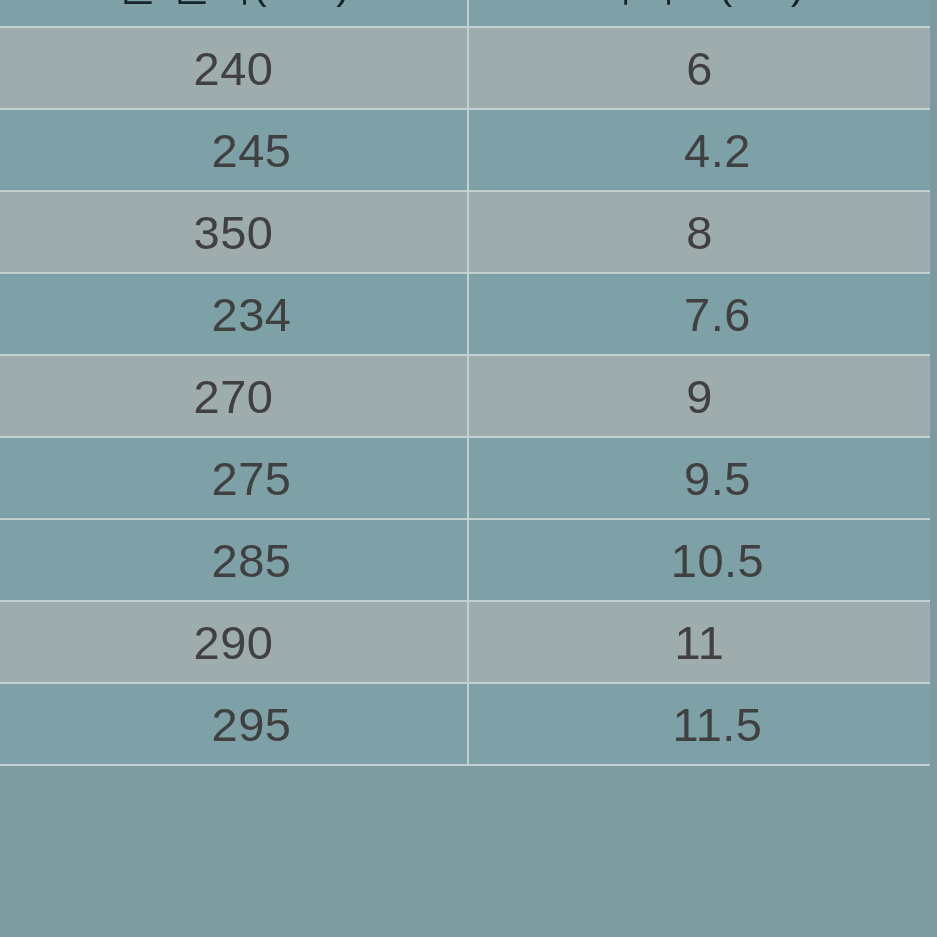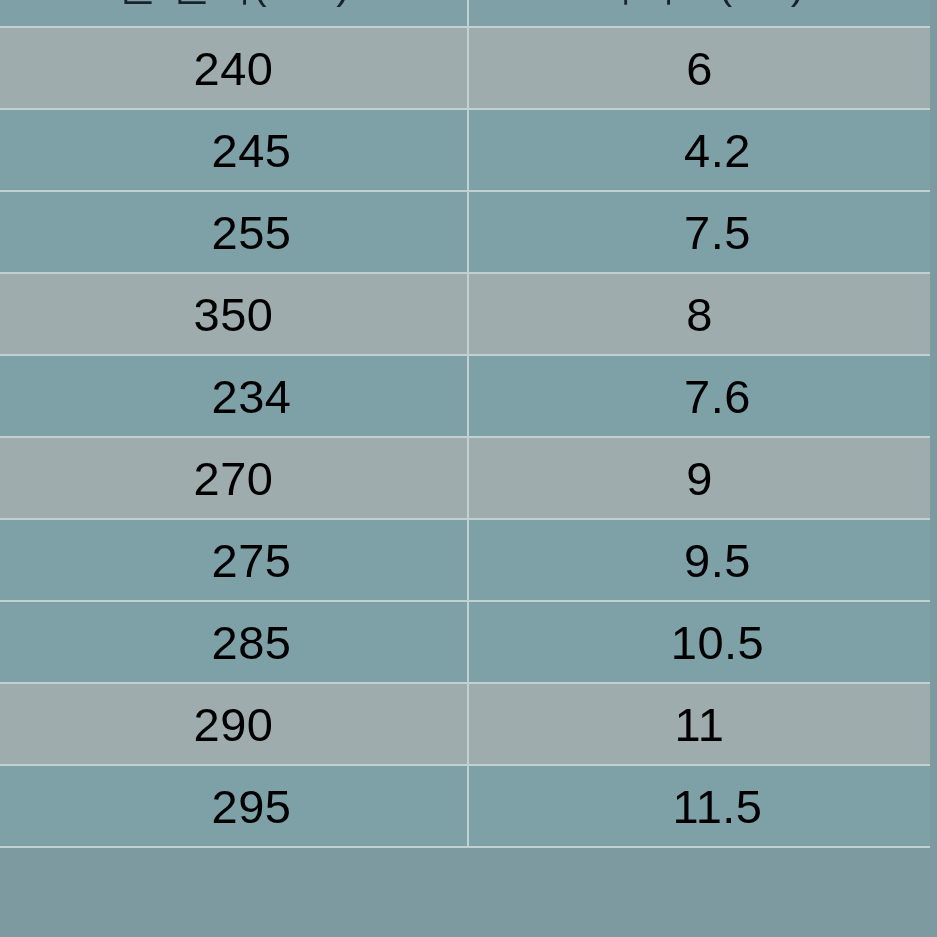--- a/index.html
+++ b/index.html
@@ -52,21 +52,21 @@
 
   tbody tr { height: 80px; }
   tbody tr.light td { background: #9eacae; }
   tbody tr.dark  td { background: #7ea0a7; padding-left: 36px; }
 
   tbody td {
     height: 80px;
     padding: 0;
     text-align: center;
     vertical-align: middle;
-    color: #000000;
+    color: #404040;
     font-size: 47px;
     font-weight: 400;
     letter-spacing: 0.5px;
     border-bottom: 2px solid #c3d0d2;
     white-space: nowrap;
   }
   tbody td.col-mm { border-right: 2px solid #c3d0d2; }
 
   
   #right-margin {
@@ -97,24 +97,20 @@
     <tbody id="table-body">
 
     <tr class="light">
           <td class="col-mm">240</td>
           <td class="col-us">6</td>
         </tr>
         <tr class="dark">
           <td class="col-mm">245</td>
           <td class="col-us">4.2</td>
         </tr>
-        <tr class="dark">
-          <td class="col-mm">255</td>
-          <td class="col-us">7.5</td>
-        </tr>
         <tr class="light">
           <td class="col-mm">350</td>
           <td class="col-us">8</td>
         </tr>
         <tr class="dark">
           <td class="col-mm">234</td>
           <td class="col-us">7.6</td>
         </tr>
         <tr class="light">
           <td class="col-mm">270</td>

